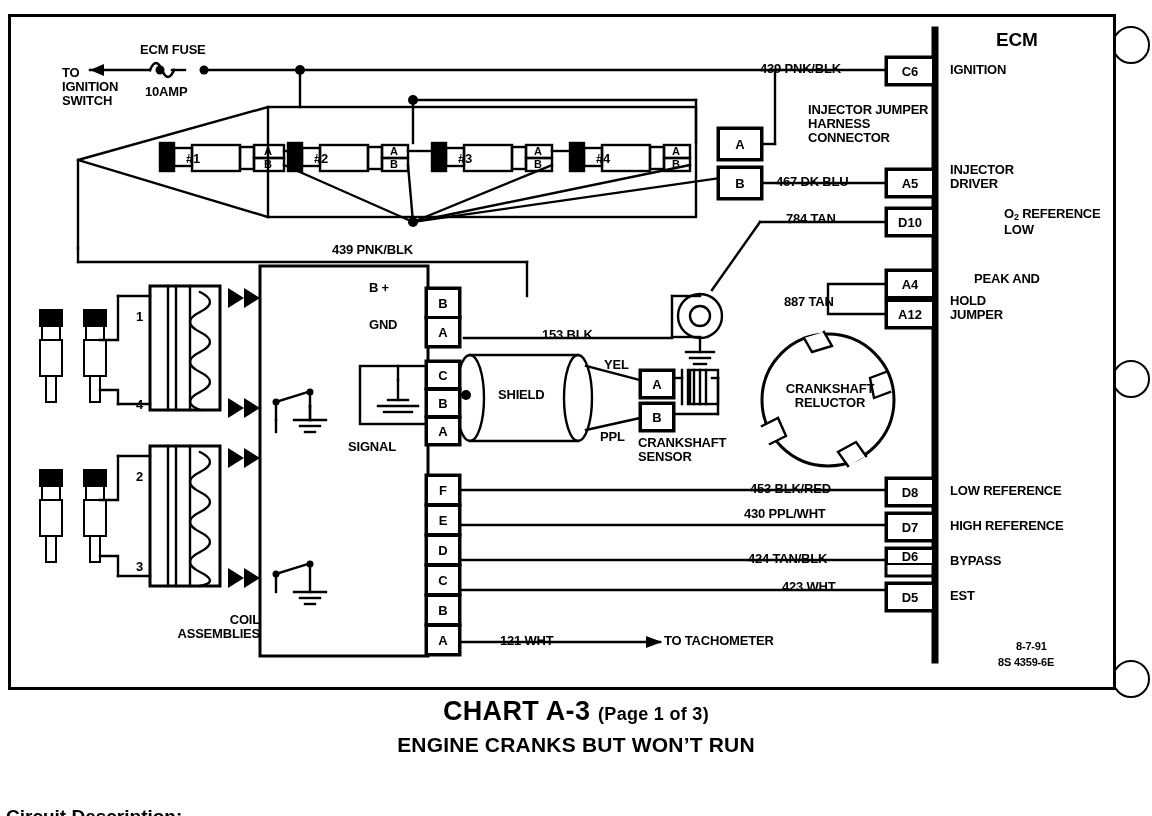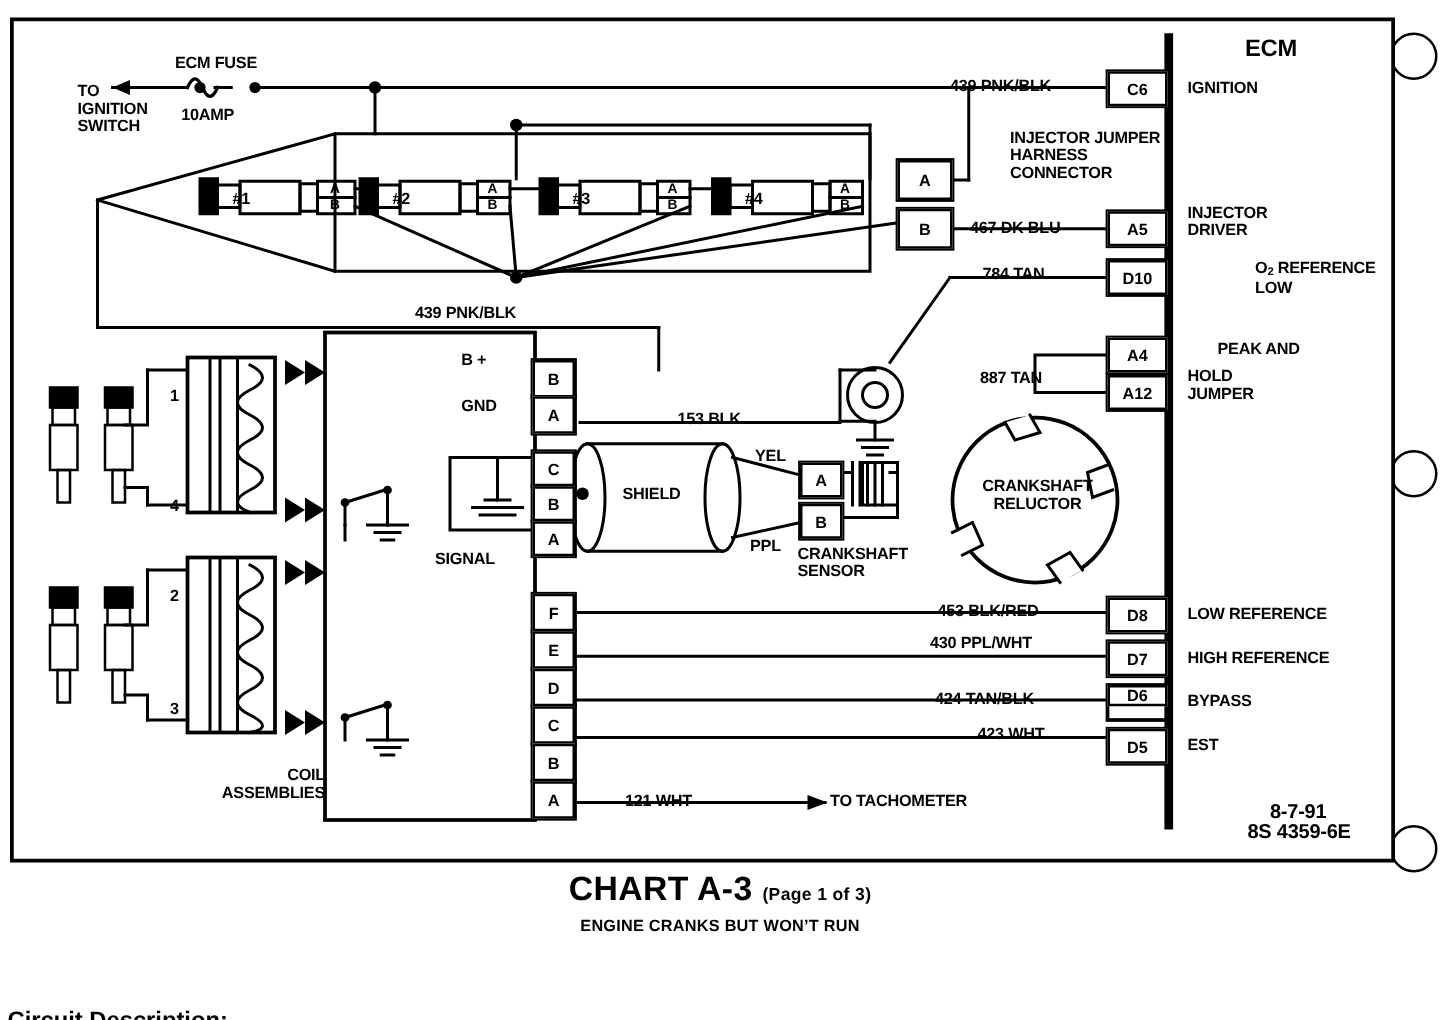--- a/index.html
+++ b/index.html
@@ -37,21 +37,21 @@
   }
   .lbl {
     position: absolute;
     font-family: "Liberation Sans", sans-serif;
     font-weight: bold;
     font-size: 13px;
     line-height: 1.08;
     white-space: pre;
     letter-spacing: -0.2px;
   }
-  .lbl.sm { font-size: 16px; }
+  .lbl.sm { font-size: 11px; }
   .lbl.xs { font-size: 11px; }
   .lbl.ctr { text-align: center; }
   .pinbox {
     position: absolute;
     border: 2px solid #000;
     background: #fff;
     box-sizing: border-box;
     font-family: "Liberation Sans", sans-serif;
     font-weight: bold;
     font-size: 13px;
@@ -65,25 +65,25 @@
     top: 696px;
     width: 1152px;
     text-align: center;
   }
   .t1 {
     font-family: "Liberation Sans", sans-serif;
     font-weight: bold;
     font-size: 27px;
     letter-spacing: 0.3px;
   }
-  .t1 .pg { font-size: 14px; text-align: right; }
+  .t1 .pg { font-size: 18px; text-align: right; }
   .t2 {
     font-family: "Liberation Sans", sans-serif;
     font-weight: bold;
-    font-size: 13px;
+    font-size: 21px;
     margin-top: 6px;
     letter-spacing: 0.2px;
   }
   .t3 {
     font-family: "Liberation Sans", sans-serif;
     font-weight: bold;
     font-size: 21px;
     margin-top: 2px;
     letter-spacing: 0.2px;
   }

